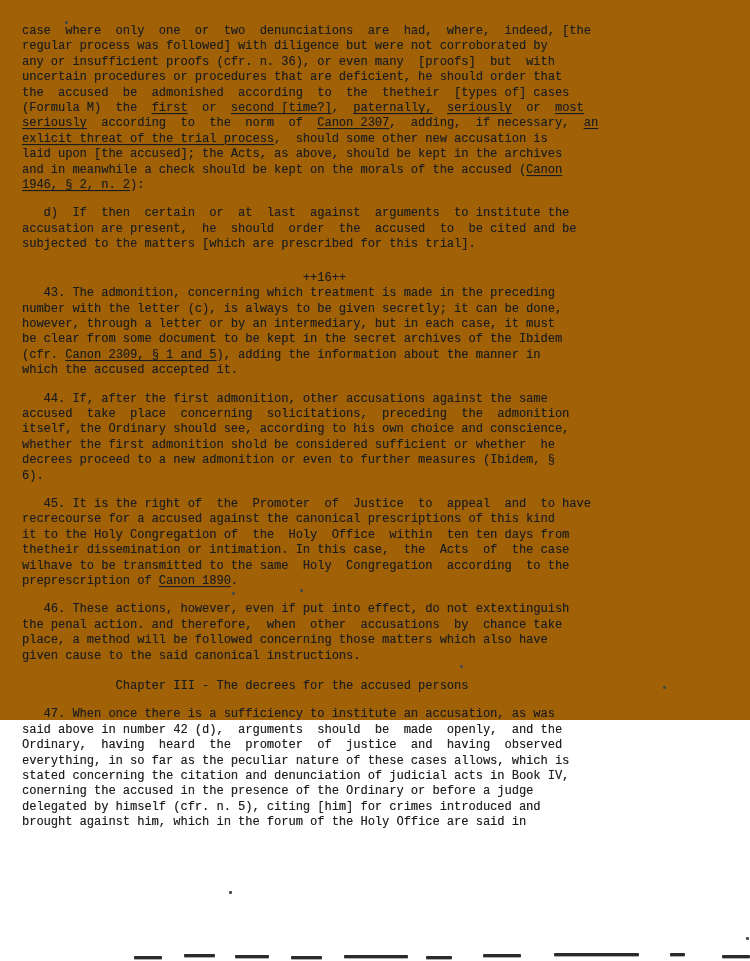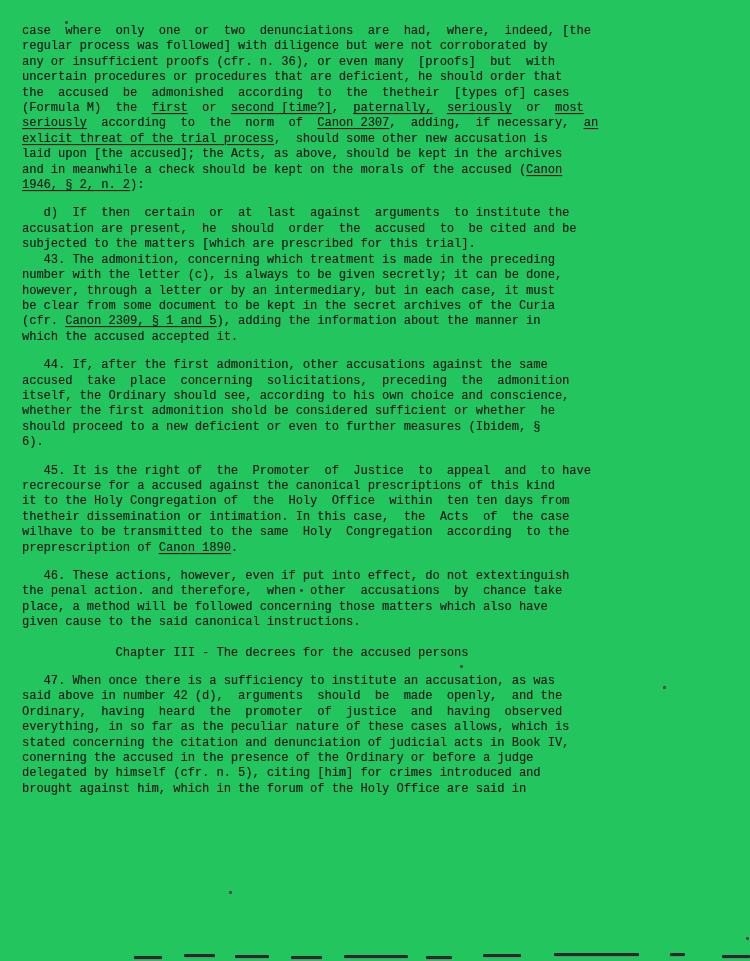--- a/index.html
+++ b/index.html
@@ -4,22 +4,22 @@
 <style>
   html,body{margin:0;padding:0;}
   body{
     width:750px;height:961px;
     background:#ffffff;
     overflow:hidden;
     position:relative;
     font-family:"Liberation Mono","DejaVu Sans Mono",monospace;
   }
   .page{
-    position:absolute;left:0;top:0;width:750px;height:961px;
-    background:#22c55e;
+    position:absolute;left:0;top:0;width:750px;height:720px;
+    background:#a16207;
   }
   .textcol{
     position:absolute;left:22px;top:24px;width:600px;
     color:#1b1b1b;
     font-size:12px;
     line-height:15.4px;
     text-shadow:0.3px 0.3px 0.4px rgba(45,45,45,.5);
   }
   .block{margin:13px 0 0 0;}
   .block.first{margin-top:0;}
@@ -52,34 +52,37 @@
         <div class="line"><span></span><u>exlicit threat of the trial process</u><span>,  should some other new accusation is</span></div>
         <div class="line"><span>laid upon [the accused]; the Acts, as above, should be kept in the archives</span></div>
         <div class="line"><span>and in meanwhile a check should be kept on the morals of the accused (</span><u>Canon</u><span></span></div>
         <div class="line"><span></span><u>1946, § 2, n. 2</u><span>):</span></div>
       </div>
       <div class="block">
         <div class="line"><span>   d)  If  then  certain  or  at  last  against  arguments  to institute the</span></div>
         <div class="line"><span>accusation are present,  he  should  order  the  accused  to  be cited and be</span></div>
         <div class="line"><span>subjected to the matters [which are prescribed for this trial].</span></div>
       </div>
+      <div class="block marker">
+        <div class="line"><span>                                       ++16++</span></div>
+      </div>
       <div class="block after-marker">
         <div class="line"><span>   43. The admonition, concerning which treatment is made in the preceding</span></div>
         <div class="line"><span>number with the letter (c), is always to be given secretly; it can be done,</span></div>
         <div class="line"><span>however, through a letter or by an intermediary, but in each case, it must</span></div>
-        <div class="line"><span>be clear from some document to be kept in the secret archives of the Curia</span></div>
+        <div class="line"><span>be clear from some document to be kept in the secret archives of the Ibidem</span></div>
         <div class="line"><span>(cfr. </span><u>Canon 2309, § 1 and 5</u><span>), adding the information about the manner in</span></div>
         <div class="line"><span>which the accused accepted it.</span></div>
       </div>
       <div class="block">
         <div class="line"><span>   44. If, after the first admonition, other accusations against the same</span></div>
         <div class="line"><span>accused  take  place  concerning  solicitations,  preceding  the  admonition</span></div>
         <div class="line"><span>itself, the Ordinary should see, according to his own choice and conscience,</span></div>
         <div class="line"><span>whether the first admonition shold be considered sufficient or whether  he</span></div>
-        <div class="line"><span>should proceed to a new deficient or even to further measures (Ibidem, §</span></div>
+        <div class="line"><span>decrees proceed to a new admonition or even to further measures (Ibidem, §</span></div>
         <div class="line"><span>6).</span></div>
       </div>
       <div class="block">
         <div class="line"><span>   45. It is the right of  the  Promoter  of  Justice  to  appeal  and  to have</span></div>
         <div class="line"><span>recrecourse for a accused against the canonical prescriptions of this kind</span></div>
         <div class="line"><span>it to the Holy Congregation of  the  Holy  Office  within  ten ten days from</span></div>
         <div class="line"><span>thetheir dissemination or intimation. In this case,  the  Acts  of  the case</span></div>
         <div class="line"><span>wilhave to be transmitted to the same  Holy  Congregation  according  to the</span></div>
         <div class="line"><span>preprescription of </span><u>Canon 1890</u><span>.</span></div>
       </div>

